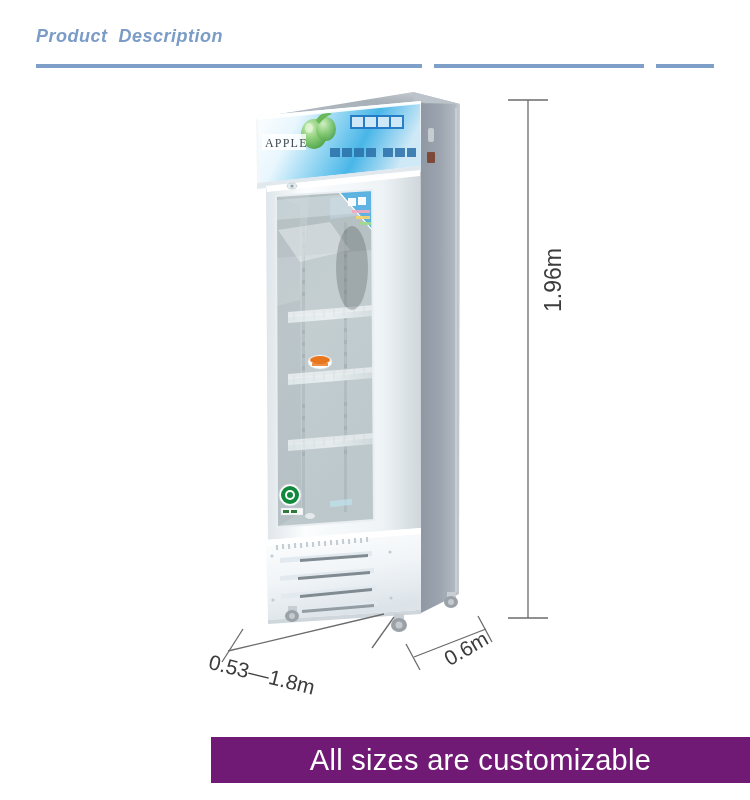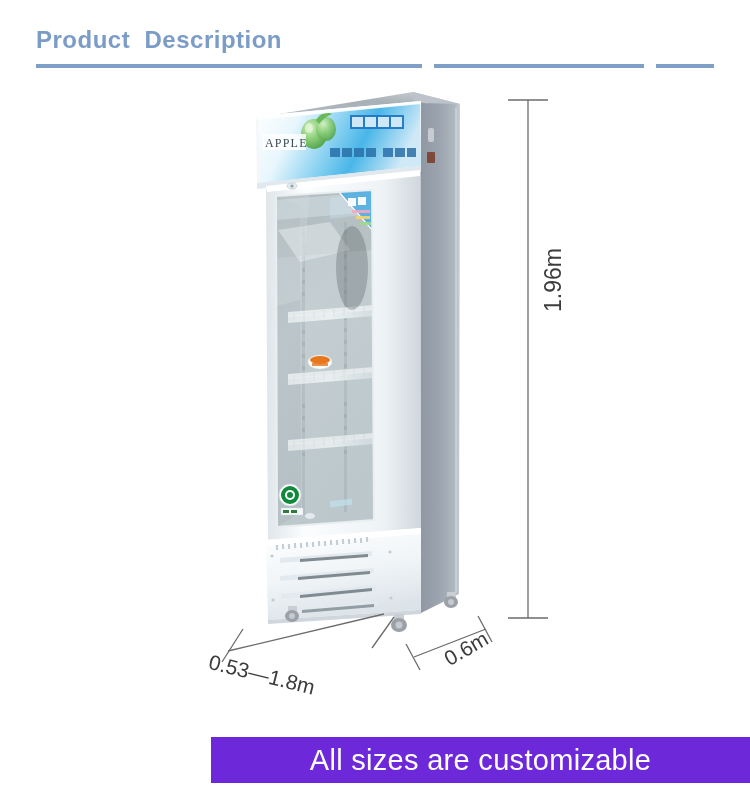--- a/index.html
+++ b/index.html
@@ -8,21 +8,21 @@
     background:#ffffff;
     font-family:"Liberation Sans", sans-serif;
     overflow:hidden;
     position:relative;
   }
   .page{position:relative;width:750px;height:800px;overflow:hidden;}
 
   
   .title{
     position:absolute;left:36px;top:26px;
-    font-size:24px;font-weight:600;
+    font-size:18px;font-style:italic;font-weight:600;
     letter-spacing:.5px;
     color:#7a9cc6;
     white-space:pre;
     text-align:center;
   }
   .title-rule{
     position:absolute;left:36px;top:64px;width:678px;height:4px;
     background:repeating-linear-gradient(to right,
        #7d9fc8 0px,#7d9fc8 386px,
        transparent 386px,transparent 398px,
@@ -57,21 +57,21 @@
     left:440px;top:650px;
     font-size:21px;
     transform:rotate(-30deg);
     transform-origin:left top;
   }
 
   
   .banner{
     position:absolute;left:211px;top:737px;
     width:539px;height:46px;
-    background:#6d28d9;
+    background:#701a75;
   }
   .banner-text{
     position:absolute;left:0;top:0;width:539px;height:46px;
     display:flex;align-items:center;justify-content:center;
     color:#ffffff;font-size:29px;letter-spacing:.3px;
     white-space:nowrap;
   }
 </style>
 </head>
 <body>

